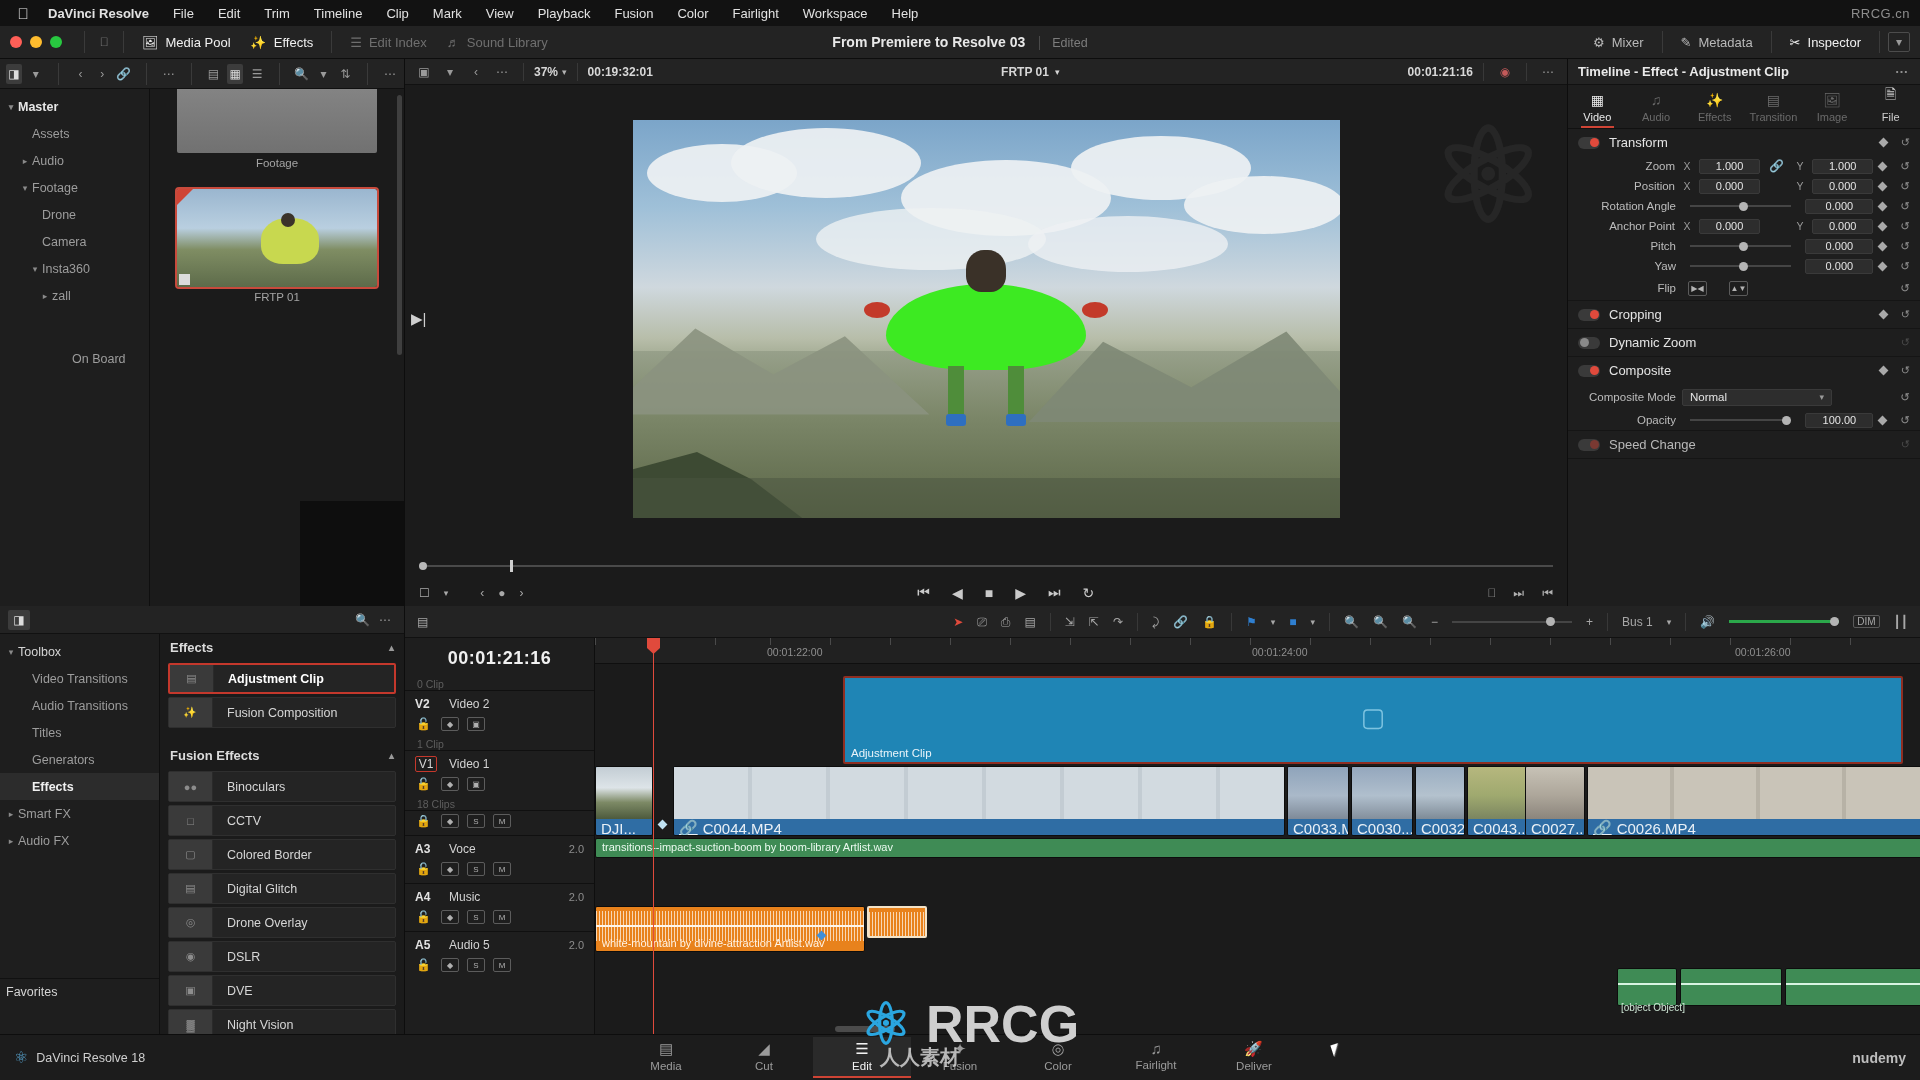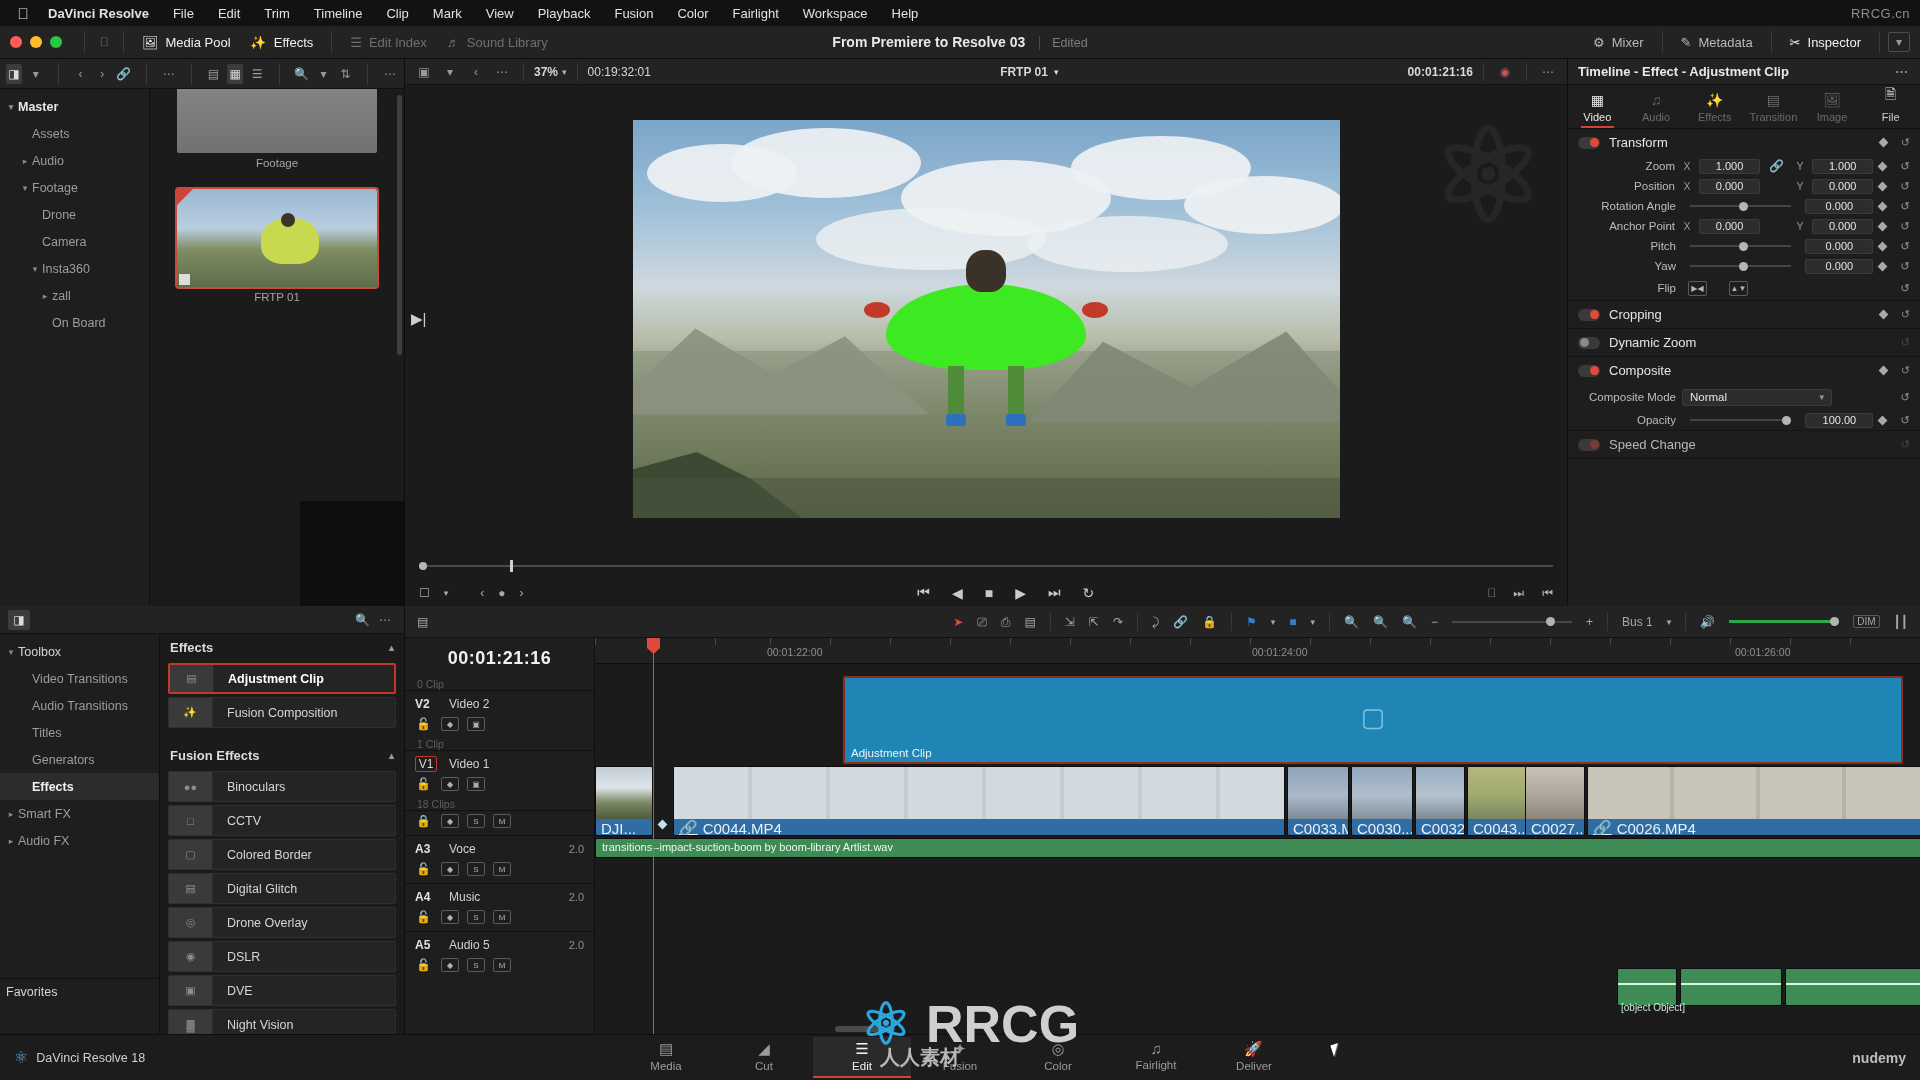--- a/index.html
+++ b/index.html
@@ -331,21 +331,21 @@
             <span>Camera</span>
             </div>
           <div class="tnode" style="padding-left:28px;">
             <span class="tw">▾</span>
             <span>Insta360</span>
             </div>
           <div class="tnode" style="padding-left:38px;">
             <span class="tw">▸</span>
             <span>zall</span>
             </div>
-          <div class="tnode" style="padding-left:52px;">
+          <div class="tnode" style="padding-left:72px;margin-top:36px;">
             <span>On Board</span>
             </div>
 
         </div>
 
         <div class="thumbs">
           <div class="thumb thumb-1" style="margin-top:-40px;">
             <div class="img"></div>
             <div class="cap">Footage</div>
           </div>
@@ -367,21 +367,21 @@
     <div class="centercol">
       <div class="v-top">
         <span class="icbox">▣</span>
         <span class="icbox">▾</span>
         <span class="icbox">‹</span>
         <span class="icbox">⋯</span>
         <div class="sep"></div>
         <span style="font-weight:bold;color:#d8d8d8;">37%</span>
         <span style="font-size:9px;">▾</span>
         <div class="sep"></div>
-        <span style="font-weight:normal;color:#d8d8d8;">00:19:32:01</span>
+        <span style="font-weight:bold;color:#d8d8d8;">00:19:32:01</span>
         <div class="ctr">
           <span>FRTP 01</span>
           <span style="font-size:9px;font-weight:normal;">▾</span>
         </div>
         <span style="font-weight:bold;color:#d8d8d8;">00:01:21:16</span>
         <div class="sep"></div>
         <span class="icbox" style="color:#c45a5a;">◉</span>
         <div class="sep"></div>
         <span class="icbox">⋯</span>
       </div>
@@ -962,20 +962,31 @@
                 </div>
             </div>
           </div>
 
           <div class="tlrow" style="top:200px;height:22px;">
             <div class="clipbar aclip-g" style="left:0px;top:0;width:1330px;height:20px;">
               <span class="nm">transitions--impact-suction-boom by boom-library Artlist.wav</span>
             </div>
           </div>
 
+          <div class="tlrow" style="top:268px;height:48px;">
+            <div class="clipbar aclip-o" style="left:0px;top:0;width:270px;height:46px;">
+              <span class="wave"></span>
+              <span class="mid"></span>
+              <span class="nm">white-mountain by divine-attraction Artlist.wav</span>
+            </div>
+            <div class="kf" style="left:223px;top:26px;background:#3f8fd8;"></div>
+            <div class="clipbar aclip-o smallsel" style="left:272px;top:0;width:60px;height:32px;">
+              <span class="wave"></span>
+            </div>
+          </div>
 
           <div class="tlrow" style="top:330px;height:40px;">
             <div class="clipbar aclip-g" style="left:1022px;top:0;width:60px;height:38px;">
               <span style="position:absolute;left:0;right:0;top:14px;height:2px;background:#d8f4e2;"></span>
               </div>
             <div class="clipbar aclip-g" style="left:1085px;top:0;width:102px;height:38px;">
               <span style="position:absolute;left:0;right:0;top:14px;height:2px;background:#d8f4e2;"></span>
               </div>
             <div class="clipbar aclip-g" style="left:1190px;top:0;width:210px;height:38px;">
               <span style="position:absolute;left:0;right:0;top:14px;height:2px;background:#d8f4e2;"></span>

